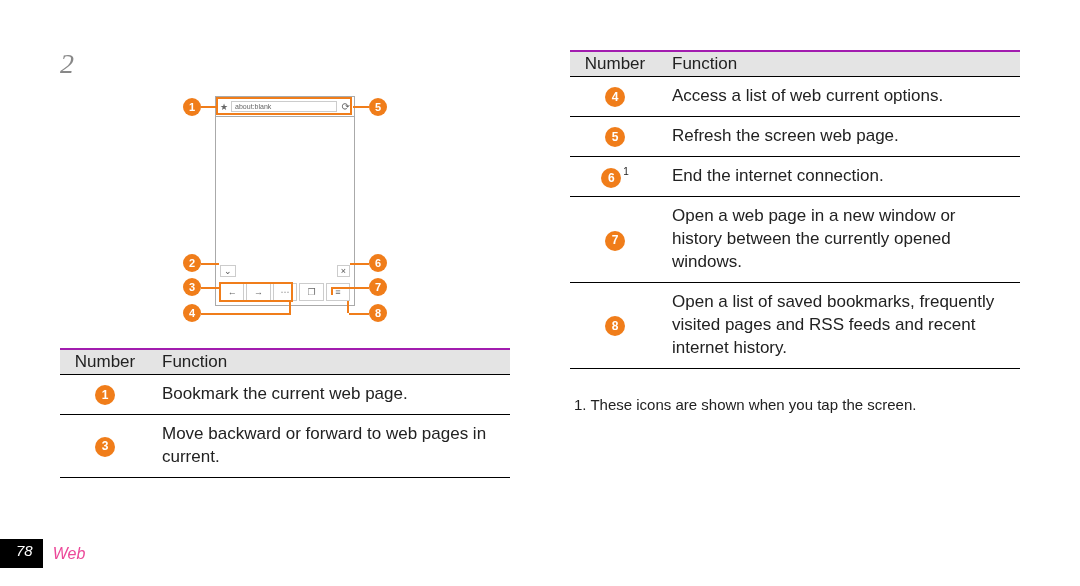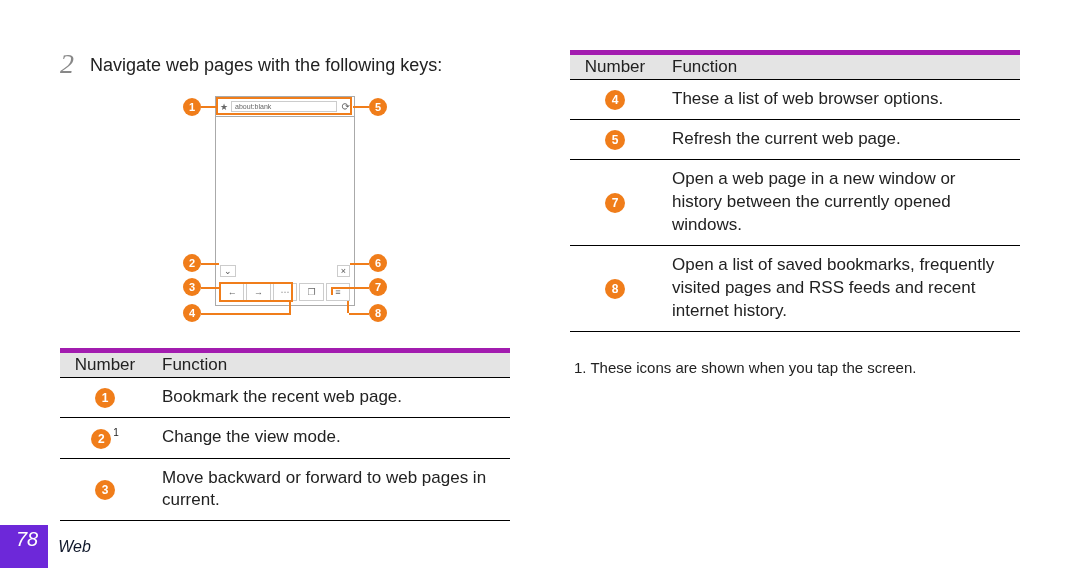--- a/index.html
+++ b/index.html
@@ -135,21 +135,21 @@
   table.func {
     width: 100%;
     border-collapse: collapse;
     font-size: 17px;
   }
   table.func thead th {
     background: #e4e4e4;
     font-weight: normal;
     text-align: left;
     padding: 2px 12px;
-    border-top: 5px solid #a21caf;
+    border-top: 2px solid #a21caf;
     border-bottom: 1px solid #000;
   }
   table.func thead th:first-child { text-align: center; width: 90px; }
   table.func td {
     border-bottom: 1px solid #000;
     padding: 8px 12px;
     vertical-align: middle;
     line-height: 1.35;
   }
   table.func td:first-child {
@@ -180,42 +180,41 @@
   }
   .footer {
     position: absolute;
     left: 0;
     bottom: 18px;
     display: flex;
     align-items: center;
     gap: 10px;
   }
   .footer .pnum {
-    background: #6d28d9;
+    background: #000000;
     color: #fff;
-    padding: 3px 10px 17px 16px;
+    padding: 3px 10px 9px 16px;
     font-style: italic;
-    font-size: 20px;
+    font-size: 15px;
   }
   .footer .sect {
     font-style: italic;
-    color: #0f172a;
+    color: #ec4899;
     font-size: 16px;
   }
 </style>
 </head>
 <body>
 
 <div class="page">
 
   <div class="col">
 
     <div class="step-row">
       <div class="step-num">2</div>
-      <div class="step-text">Navigate web pages with the following keys:</div>
     </div>
 
     <div class="diagram-wrap">
       <div class="diagram">
 
         <div class="phone">
           <div class="phone-top">
             <span class="star">★</span>
             <span class="urlbox">about:blank</span>
             <span class="refresh">⟳</span>
@@ -268,50 +267,50 @@
     <table class="func">
       <thead>
         <tr>
           <th>Number</th>
           <th>Function</th>
         </tr>
       </thead>
       <tbody>
         <tr>
           <td><span class="numdot">1</span></td>
-          <td>Bookmark the recent web page.</td>
-        </tr>
-        <tr>
-          <td><span class="numdot">2</span><span class="sup1">1</span></td>
-          <td>Change the view mode.</td>
+          <td>Bookmark the current web page.</td>
         </tr>
         <tr>
           <td><span class="numdot">3</span></td>
           <td>Move backward or forward to web pages in current.</td>
         </tr>
       </tbody>
     </table>
   </div>
 
   <div class="col">
     <table class="func">
       <thead>
         <tr>
           <th>Number</th>
           <th>Function</th>
         </tr>
       </thead>
       <tbody>
         <tr>
           <td><span class="numdot">4</span></td>
-          <td>These a list of web browser options.</td>
+          <td>Access a list of web current options.</td>
         </tr>
         <tr>
           <td><span class="numdot">5</span></td>
-          <td>Refresh the current web page.</td>
+          <td>Refresh the screen web page.</td>
+        </tr>
+        <tr>
+          <td><span class="numdot">6</span><span class="sup1">1</span></td>
+          <td>End the internet connection.</td>
         </tr>
         <tr>
           <td><span class="numdot">7</span></td>
           <td>Open a web page in a new window or history between the currently opened windows.</td>
         </tr>
         <tr>
           <td><span class="numdot">8</span></td>
           <td>Open a list of saved bookmarks, frequently visited pages and RSS feeds and recent internet history.</td>
         </tr>
       </tbody>

